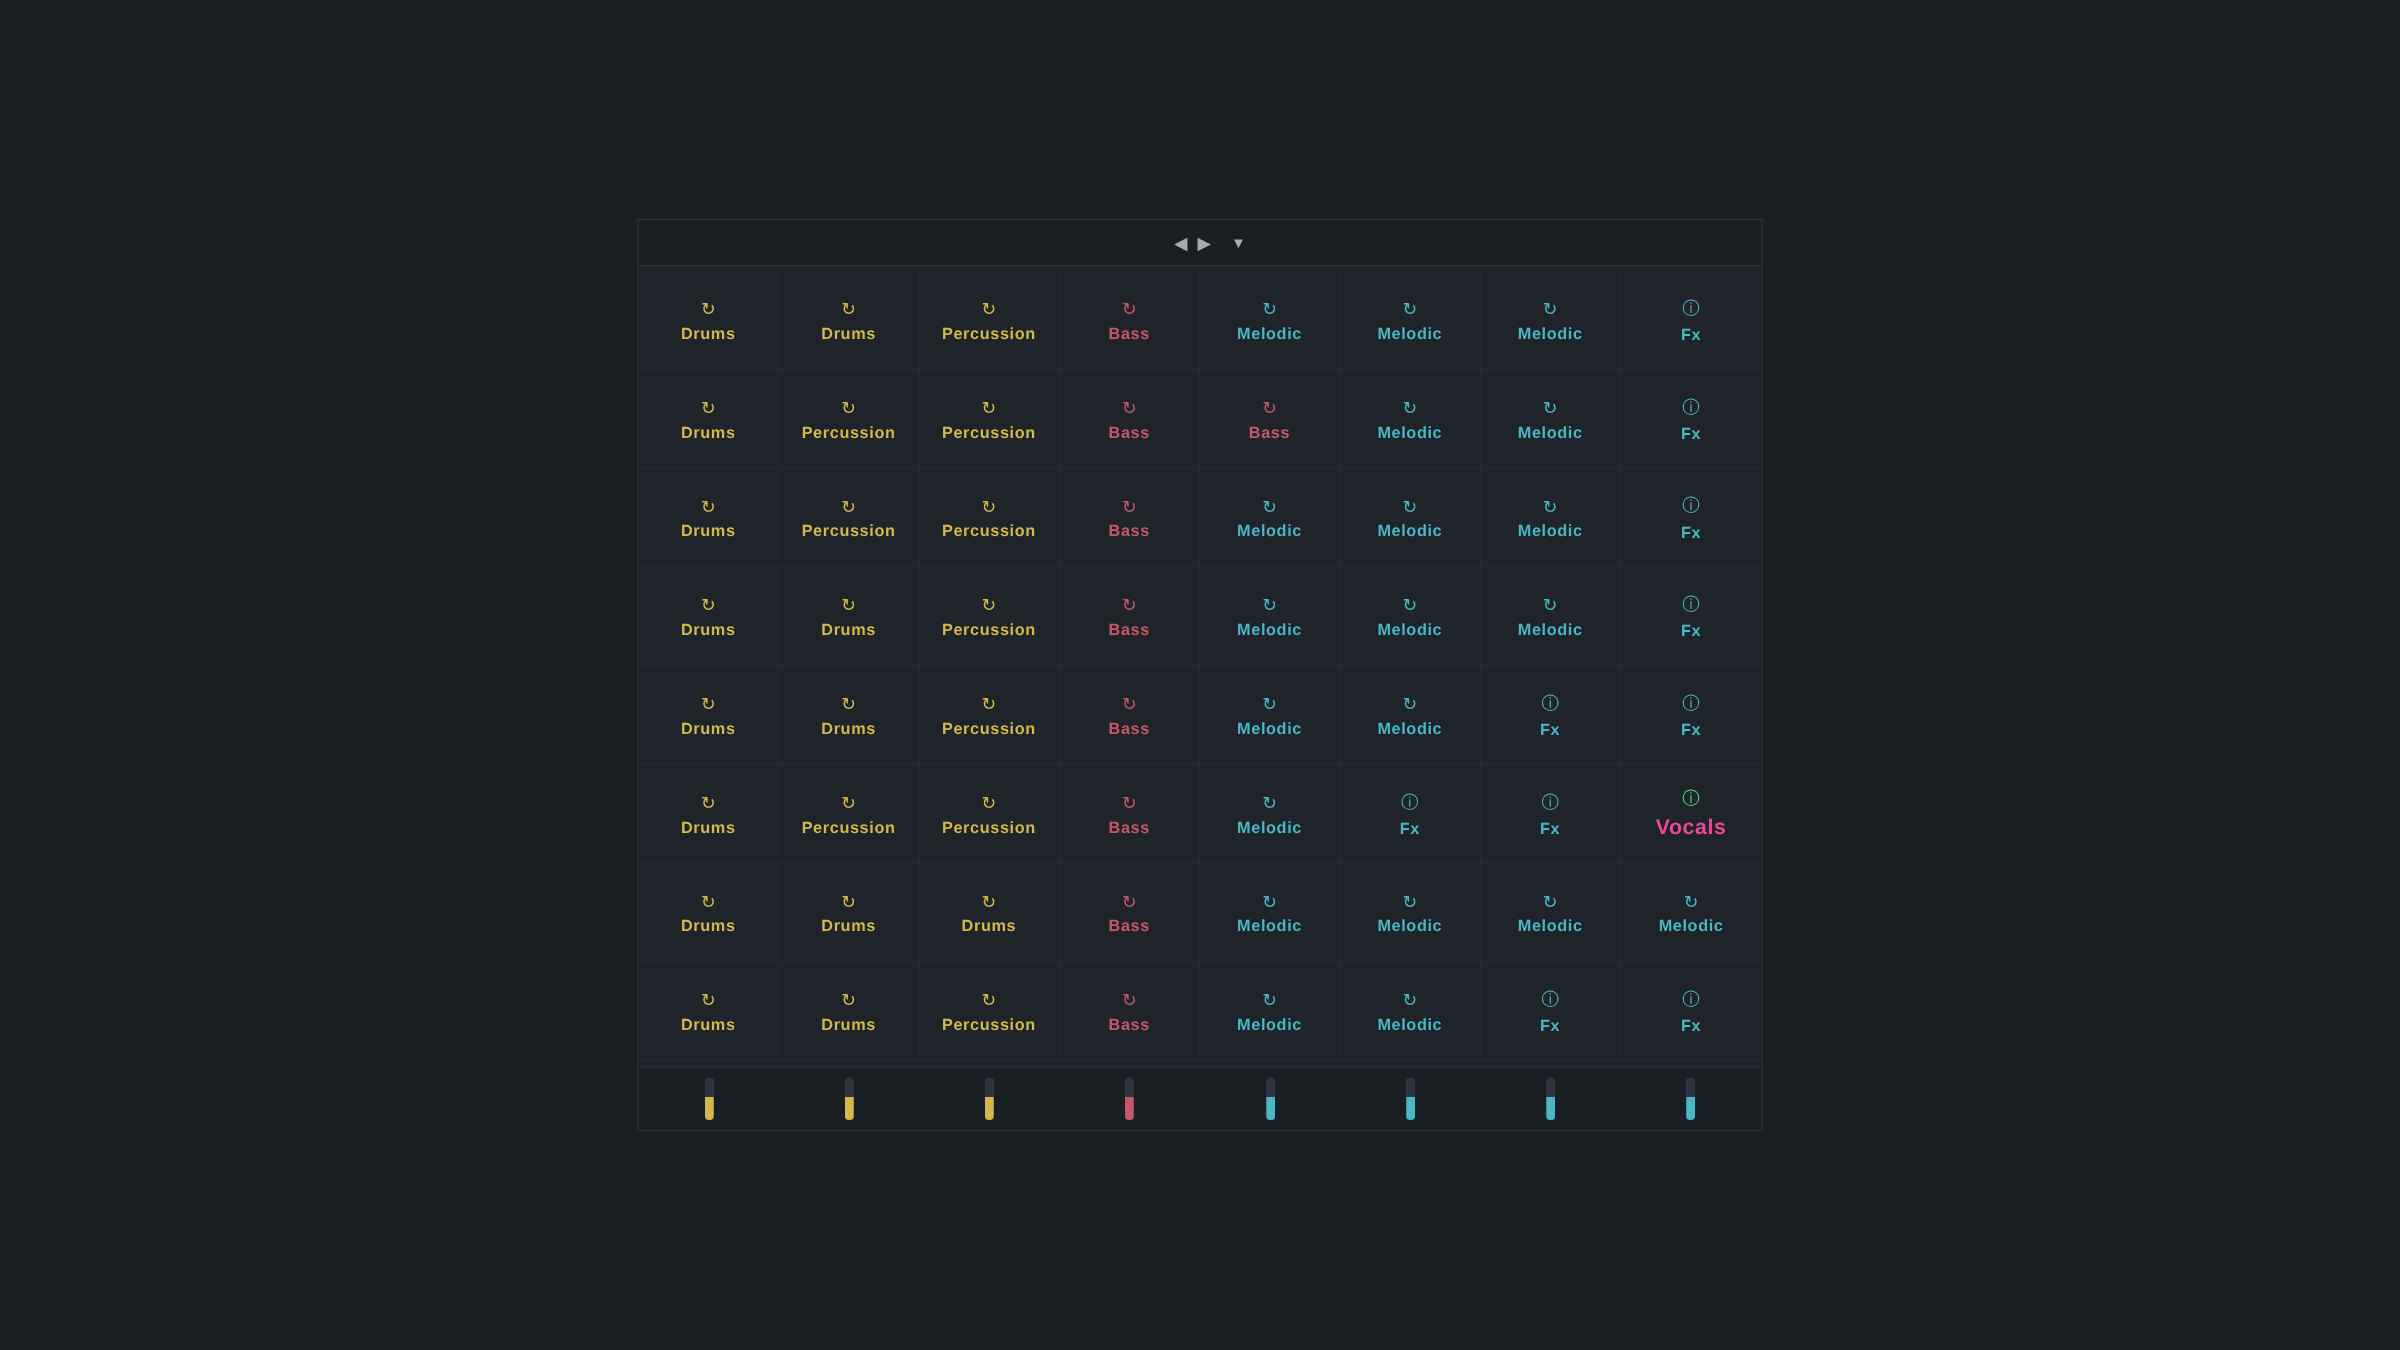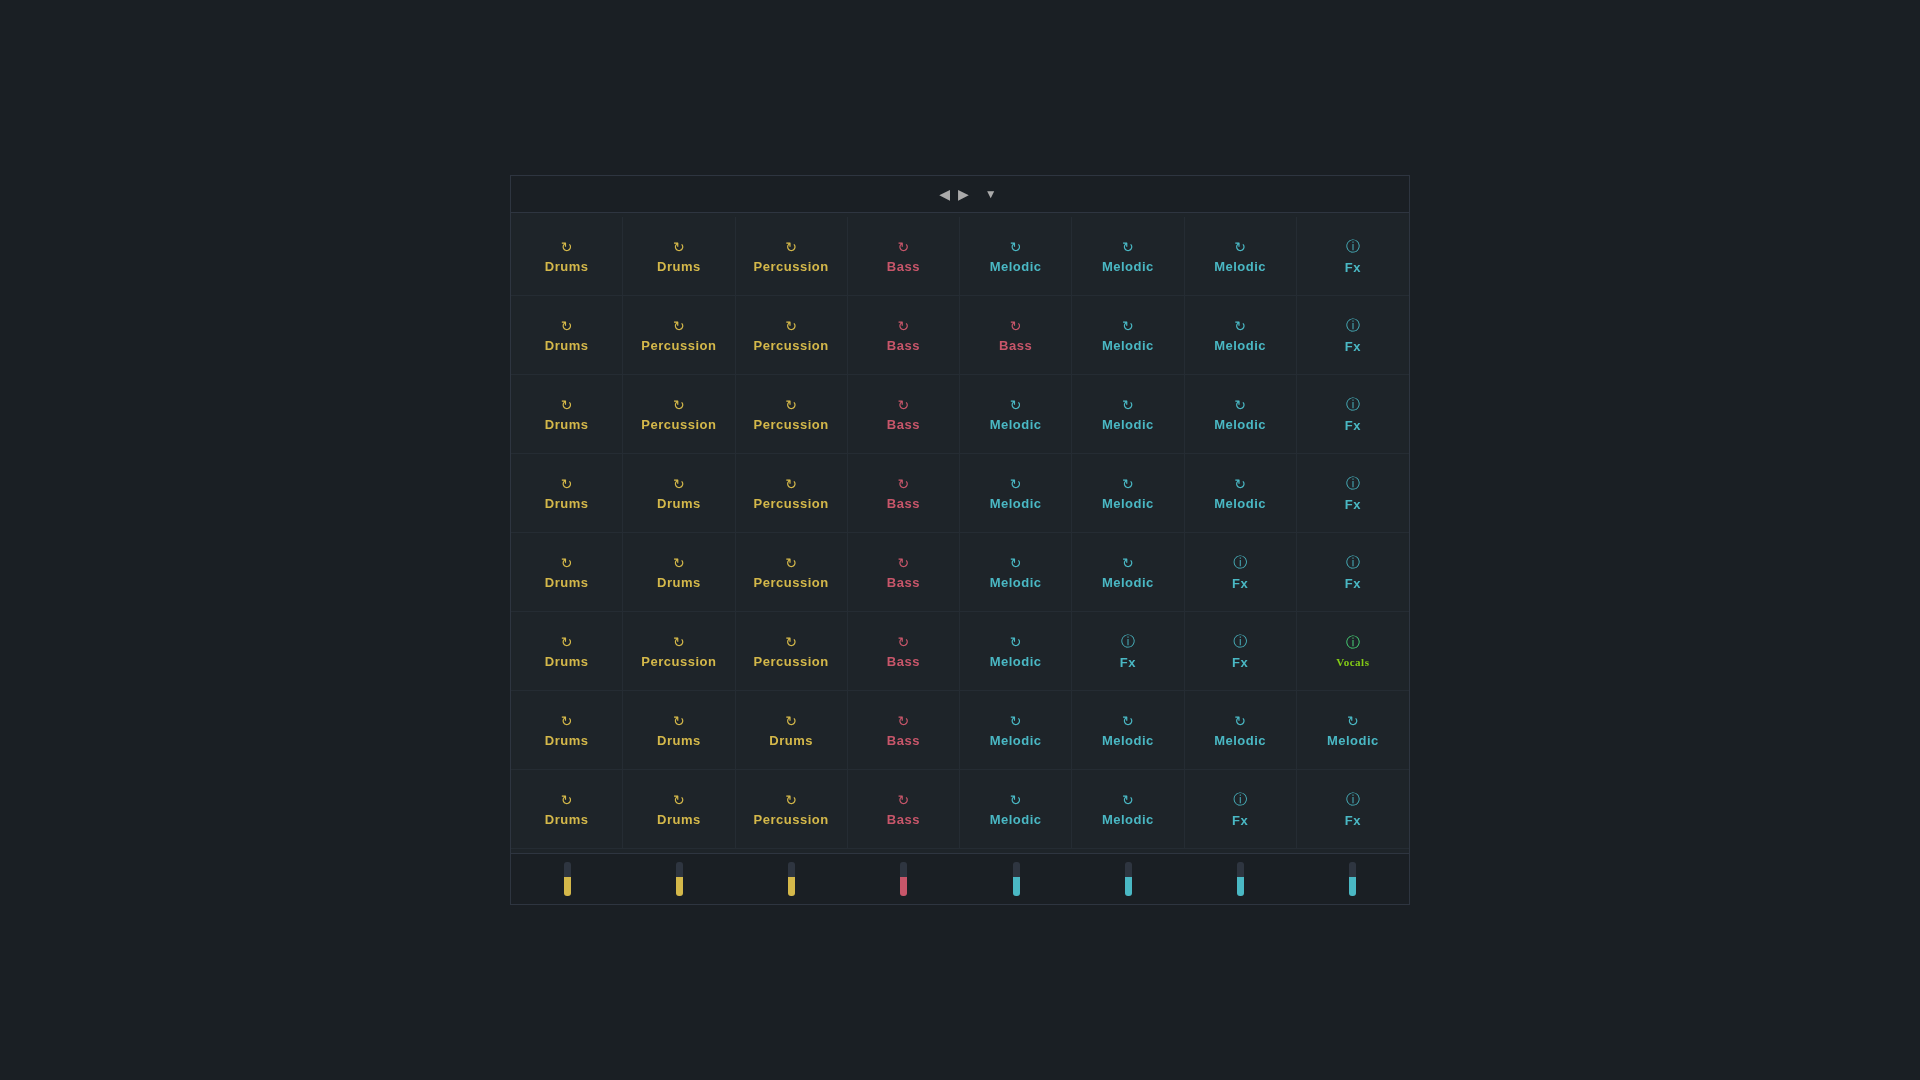--- a/index.html
+++ b/index.html
@@ -312,21 +312,21 @@
         <div class="grid-cell">
           <span style="color: rgb(74, 184, 196); font-size: 14px; margin-bottom: 4px; display: block;">ⓘ</span>
           <span style="color: rgb(74, 184, 196); font-size: 13px; font-weight: bold; letter-spacing: 0.5px;">Fx</span>
         </div>
         <div class="grid-cell">
           <span style="color: rgb(74, 184, 196); font-size: 14px; margin-bottom: 4px; display: block;">ⓘ</span>
           <span style="color: rgb(74, 184, 196); font-size: 13px; font-weight: bold; letter-spacing: 0.5px;">Fx</span>
         </div>
         <div class="grid-cell">
           <span style="color: rgb(74, 219, 122); font-size: 14px; margin-bottom: 4px; display: block;">ⓘ</span>
-          <span style="color: #84cc16; font-size: 11px; font-weight: bold; letter-spacing: 0.5px; font-family: Liberation Serif, serif;">Vocals</span>
+          <span style="color: #ec4899; font-size: 17px; font-weight: bold; letter-spacing: 0.5px;">Vocals</span>
         </div>
       </div>
       <div class="grid-row">
         <div class="grid-cell">
           <span style="color: rgb(212, 184, 74); font-size: 14px; margin-bottom: 4px; display: block;">↻</span>
           <span style="color: rgb(212, 184, 74); font-size: 13px; font-weight: bold; letter-spacing: 0.5px;">Drums</span>
         </div>
         <div class="grid-cell">
           <span style="color: rgb(212, 184, 74); font-size: 14px; margin-bottom: 4px; display: block;">↻</span>
           <span style="color: rgb(212, 184, 74); font-size: 13px; font-weight: bold; letter-spacing: 0.5px;">Drums</span>

